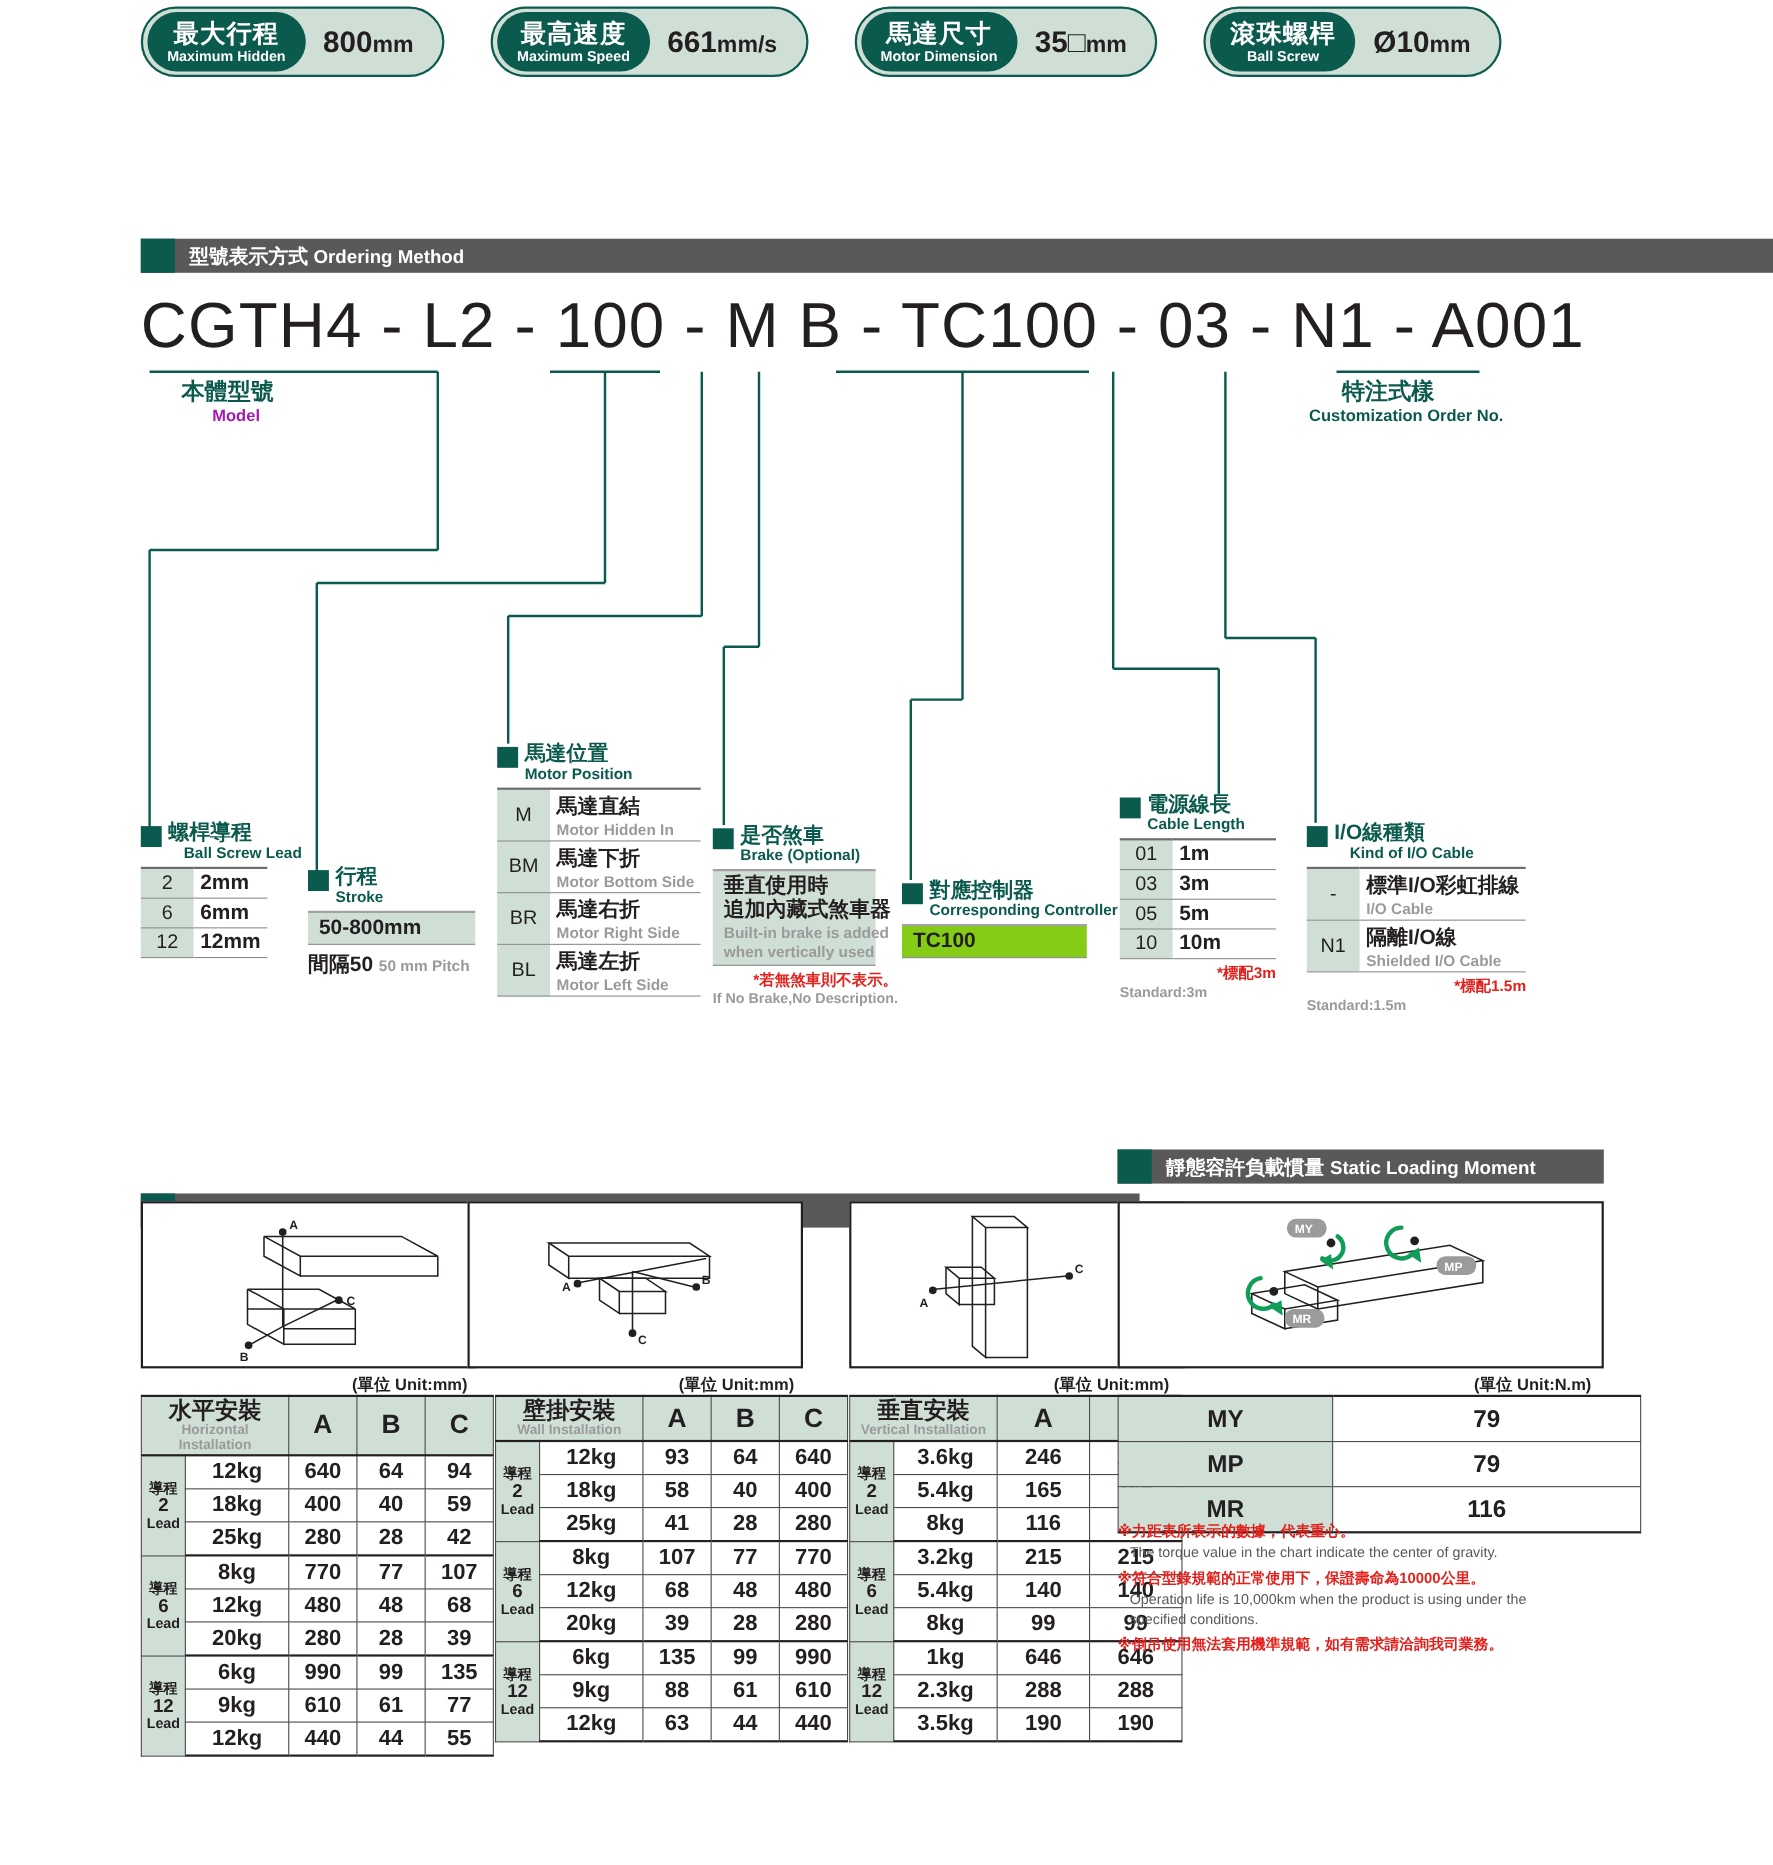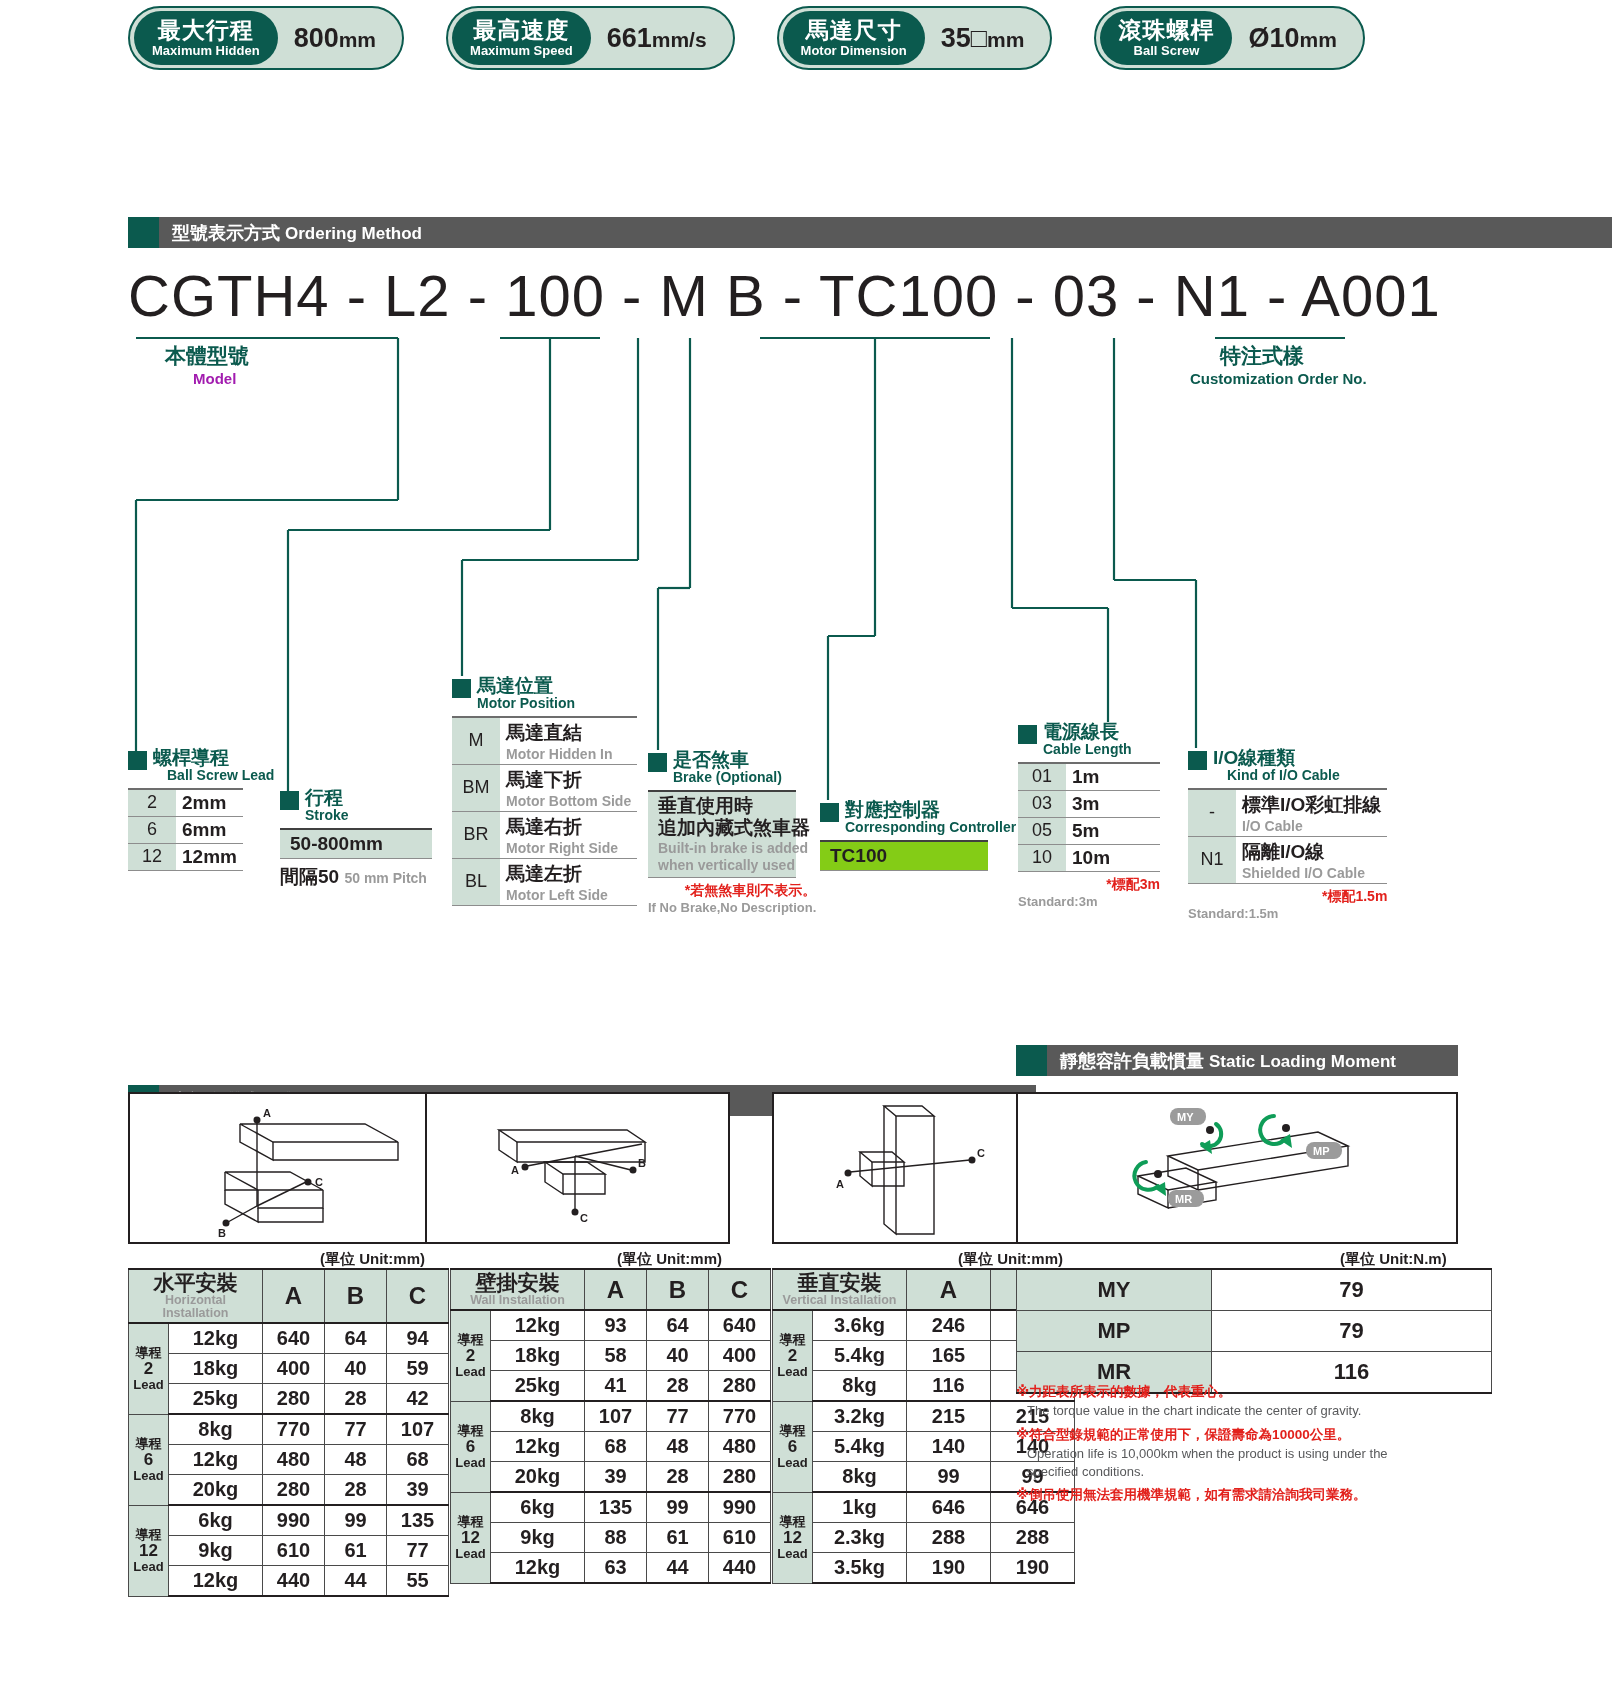--- a/index.html
+++ b/index.html
@@ -72,21 +72,21 @@
   .opt-table td { border-top: 1px solid #8d8d8d; border-bottom: 1px solid #8d8d8d;
                   padding: 2px 6px; vertical-align: middle; }
   .opt-table tr:first-child td { border-top: 2px solid #6d6d6d; }
   .opt-table .code { background: #cfdfd6; text-align: center; font-size: 18px; color: #231f20;
                      width: 48px; font-weight: normal; }
   .opt-table .val { font-size: 19px; font-weight: bold; color: #231f20; white-space: nowrap; }
   .opt-table .val .en { font-size: 14px; font-weight: bold; color: #9a9a9a; display: block; line-height: 1.15; }
 
   .plain-box {
     margin-top: 5px;
-    border-top: 2px solid #404040;
+    border-top: 2px solid #a3a3a3;
     border-bottom: 1px solid #8d8d8d;
     background: #cfdfd6;
     padding: 3px 10px;
     font-size: 19px; font-weight: bold;
     white-space: nowrap;
   }
   .plain-box.white { background: #84cc16; }
   .plain-box .sub { font-size: 14px; font-weight: bold; color: #9a9a9a; }
   .note-red { margin-top: 4px; font-size: 14px; font-weight: bold; color: #e2211c; white-space: nowrap; text-align: right; }
   .note-gray { font-size: 13px; font-weight: bold; color: #9a9a9a; white-space: nowrap; line-height: 1.2; }

